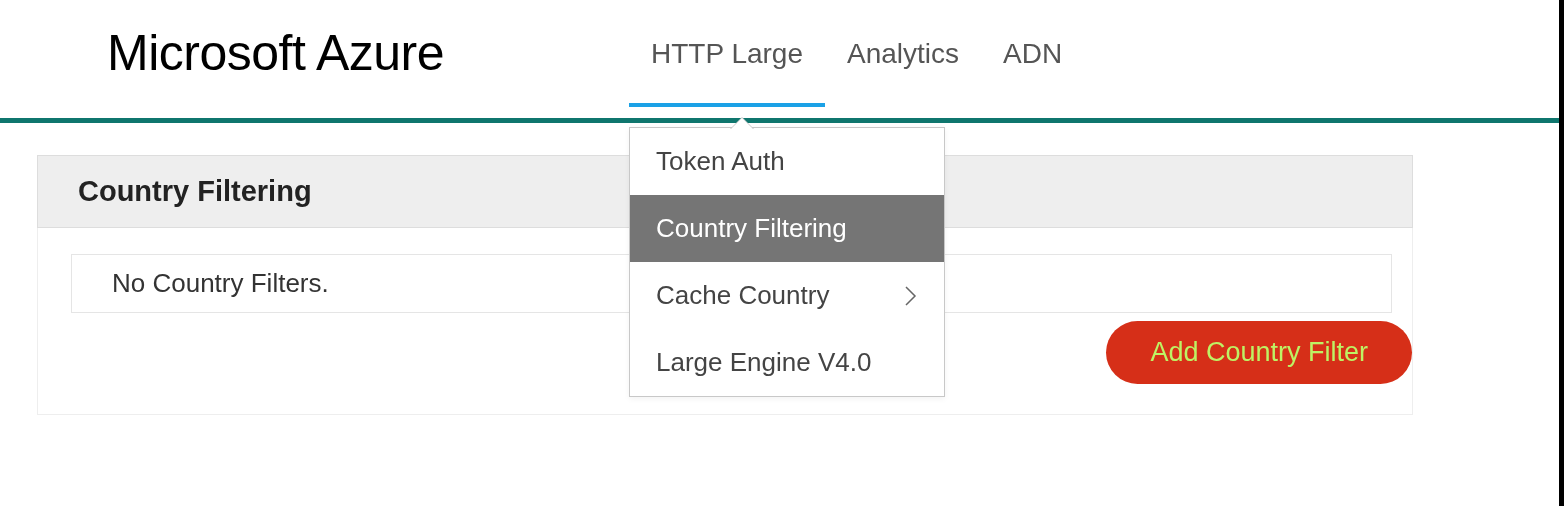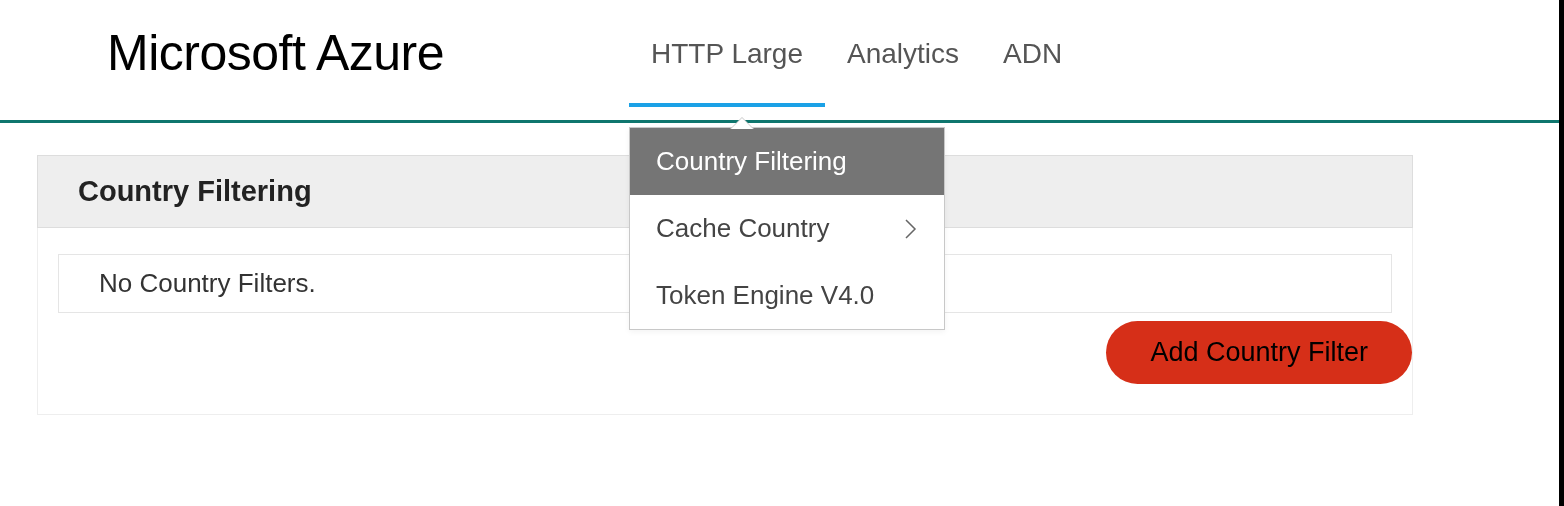--- a/index.html
+++ b/index.html
@@ -10,21 +10,21 @@
     }
     body {
       width: 1564px;
       height: 506px;
       background: #ffffff;
       position: relative;
       overflow: hidden;
     }
     .topbar {
       height: 123px;
-      border-bottom: 3px solid #0f766e;
+      border-bottom: 5px solid #0f766e;
       display: flex;
       align-items: center;
       position: relative;
     }
     .logo {
       position: absolute;
       left: 107px;
       top: 24px;
       font-size: 50px;
       font-weight: 300;
@@ -73,38 +73,38 @@
       border: 1px solid #ddd;
       padding: 19px 40px;
       font-size: 29px;
       font-weight: 700;
       color: #222;
     }
     .panel-body {
       border-left: 1px solid #eee;
       border-right: 1px solid #eee;
       border-bottom: 1px solid #eee;
-      padding: 26px 0 30px 0;
+      padding: 26px 0 30px 13px;
     }
     .filter-row {
       border: 1px solid #e5e5e5;
       margin: 0 20px 8px 20px;
       padding: 13px 40px;
       font-size: 26px;
       color: #333;
     }
     .button-row {
       display: flex;
       justify-content: flex-end;
       padding-right: 0px;
       margin-top: 8px;
     }
     .add-btn {
       background: #d62f18;
-      color: #000000;
+      color: #bef264;
       border: none;
       border-radius: 36px;
       padding: 16px 44px;
       font-size: 27px;
       font-weight: 400;
       cursor: pointer;
     }
     .dropdown {
       position: absolute;
       left: 629px;
@@ -185,29 +185,32 @@
   <div class="panel-header">Country Filtering</div>
   <div class="panel-body">
     <div class="filter-row">No Country Filters.</div>
     <div class="button-row">
       <button class="add-btn">Add Country Filter</button>
     </div>
   </div>
 </div>
 
 <div class="dropdown">
+  <div class="dropdown-item">
+    <span>Token Auth</span>
+  </div>
   <div class="dropdown-item selected">
     <span>Country Filtering</span>
   </div>
   <div class="dropdown-item">
     <span>Cache Country</span>
     <span class="chev">
       <svg width="14" height="22" viewBox="0 0 14 22" fill="none">
         <path d="M2 2 L11 11 L2 20" stroke="#666" stroke-width="1.5" fill="none"></path>
       </svg>
     </span>
   </div>
   <div class="dropdown-item">
-    <span>Token Engine V4.0</span>
+    <span>Large Engine V4.0</span>
   </div>
 </div>
 
 <div class="rightedge"></div>
 
 </body></html>

